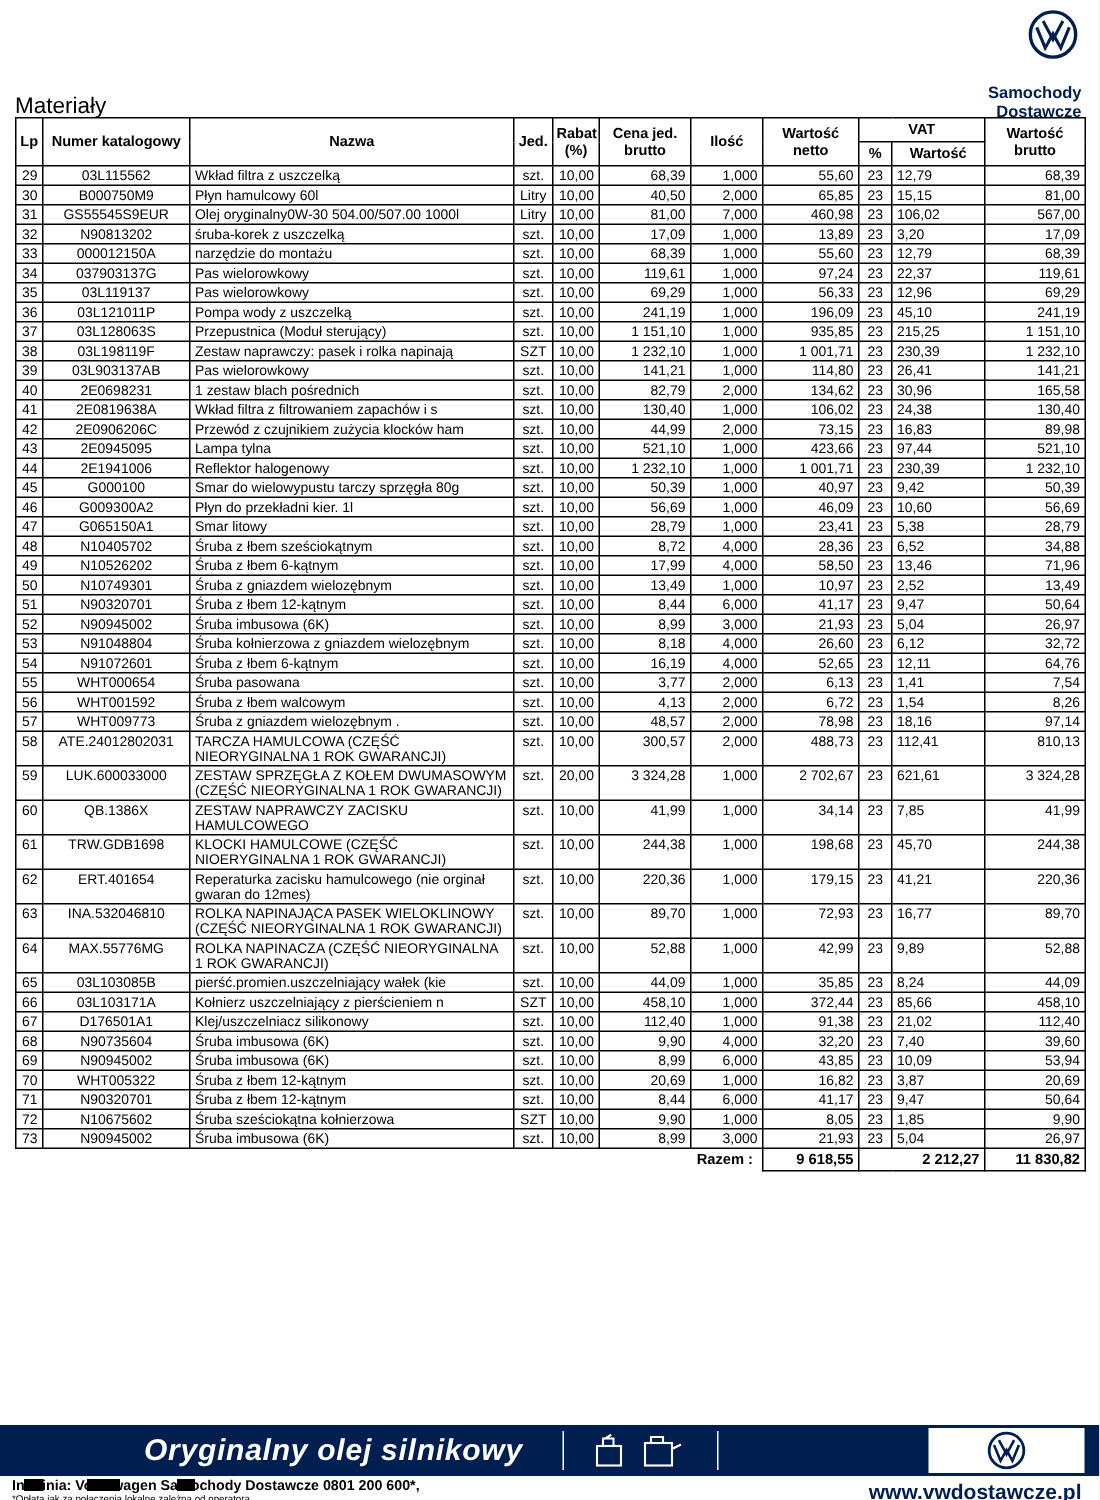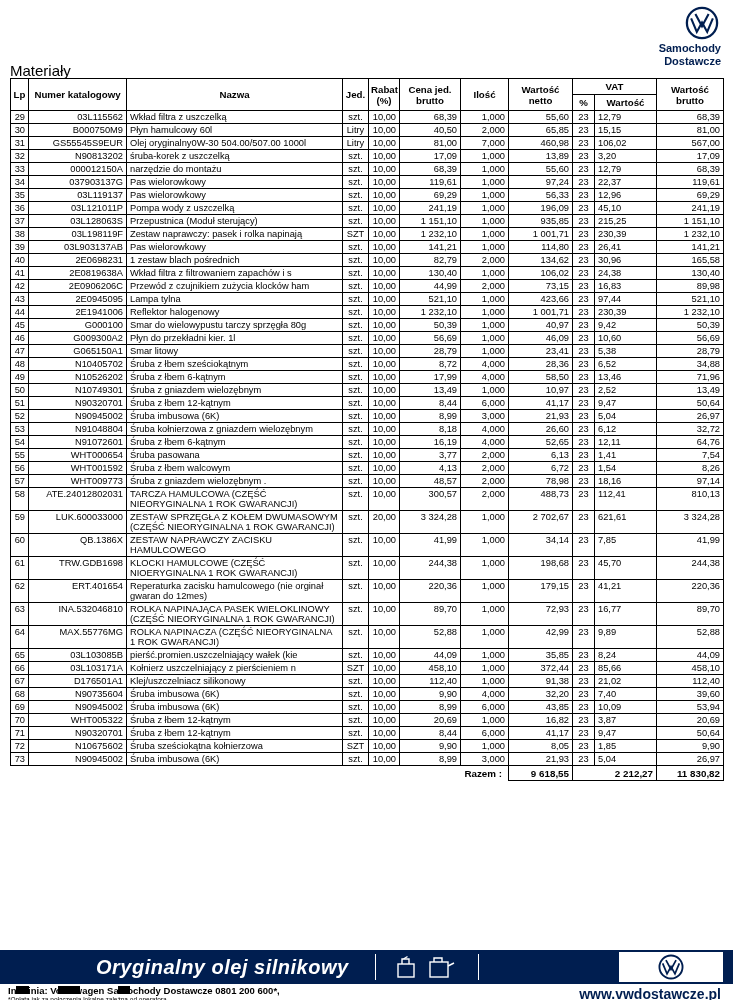--- a/index.html
+++ b/index.html
@@ -3,30 +3,30 @@
 <meta charset="utf-8">
 <style>
   html,body{margin:0;padding:0;background:#e8e8e8;}
   .page{
     position:relative;width:733px;height:1000px;margin:0 auto;background:#ffffff;
     overflow:hidden;font-family:"Liberation Sans",sans-serif;color:#000;
   }
   
   .brand{position:absolute;top:6px;right:12px;display:flex;flex-direction:column;align-items:flex-end;}
   .brand .logo{width:34px;height:34px;margin-right:2px;}
-  .brand .brand-text{margin-top:2px;text-align:right;font-size:11px;font-weight:bold;color:#001e50;line-height:1.15;white-space:pre-line;}
+  .brand .brand-text{margin-top:16px;text-align:right;font-size:11px;font-weight:bold;color:#001e50;line-height:1.15;white-space:pre-line;}
   
   .section-title{position:absolute;top:62px;left:10px;font-size:15px;font-weight:normal;}
   
   .table-wrap{position:absolute;top:78px;left:10px;}
   table.parts{border-collapse:collapse;table-layout:fixed;width:713px;font-size:9.3px;padding-left:36px;}
   table.parts th,table.parts td{border:1px solid #000;padding:1px 3px;vertical-align:top;overflow:hidden;}
   table.parts thead th{text-align:center;font-weight:bold;vertical-align:middle;font-size:9.7px;white-space:pre-line;line-height:1.15;padding:2px 2px;}
   .col-lp{text-align:right;}
-  .col-catalog{text-align:right;}
+  .col-catalog{text-align:center;}
   .col-name{text-align:left;}
   .col-unit{text-align:center;}
   .col-discount{text-align:right;}
   .col-price{text-align:right;}
   .col-qty{text-align:right;}
   .col-net{text-align:right;}
   .col-vat_pct{text-align:center;}
   .col-vat_val{text-align:left;}
   .col-gross{text-align:right;}
   tr.totals td{border:none;font-weight:bold;font-size:9.8px;padding-top:2px;margin-top:42px;}

